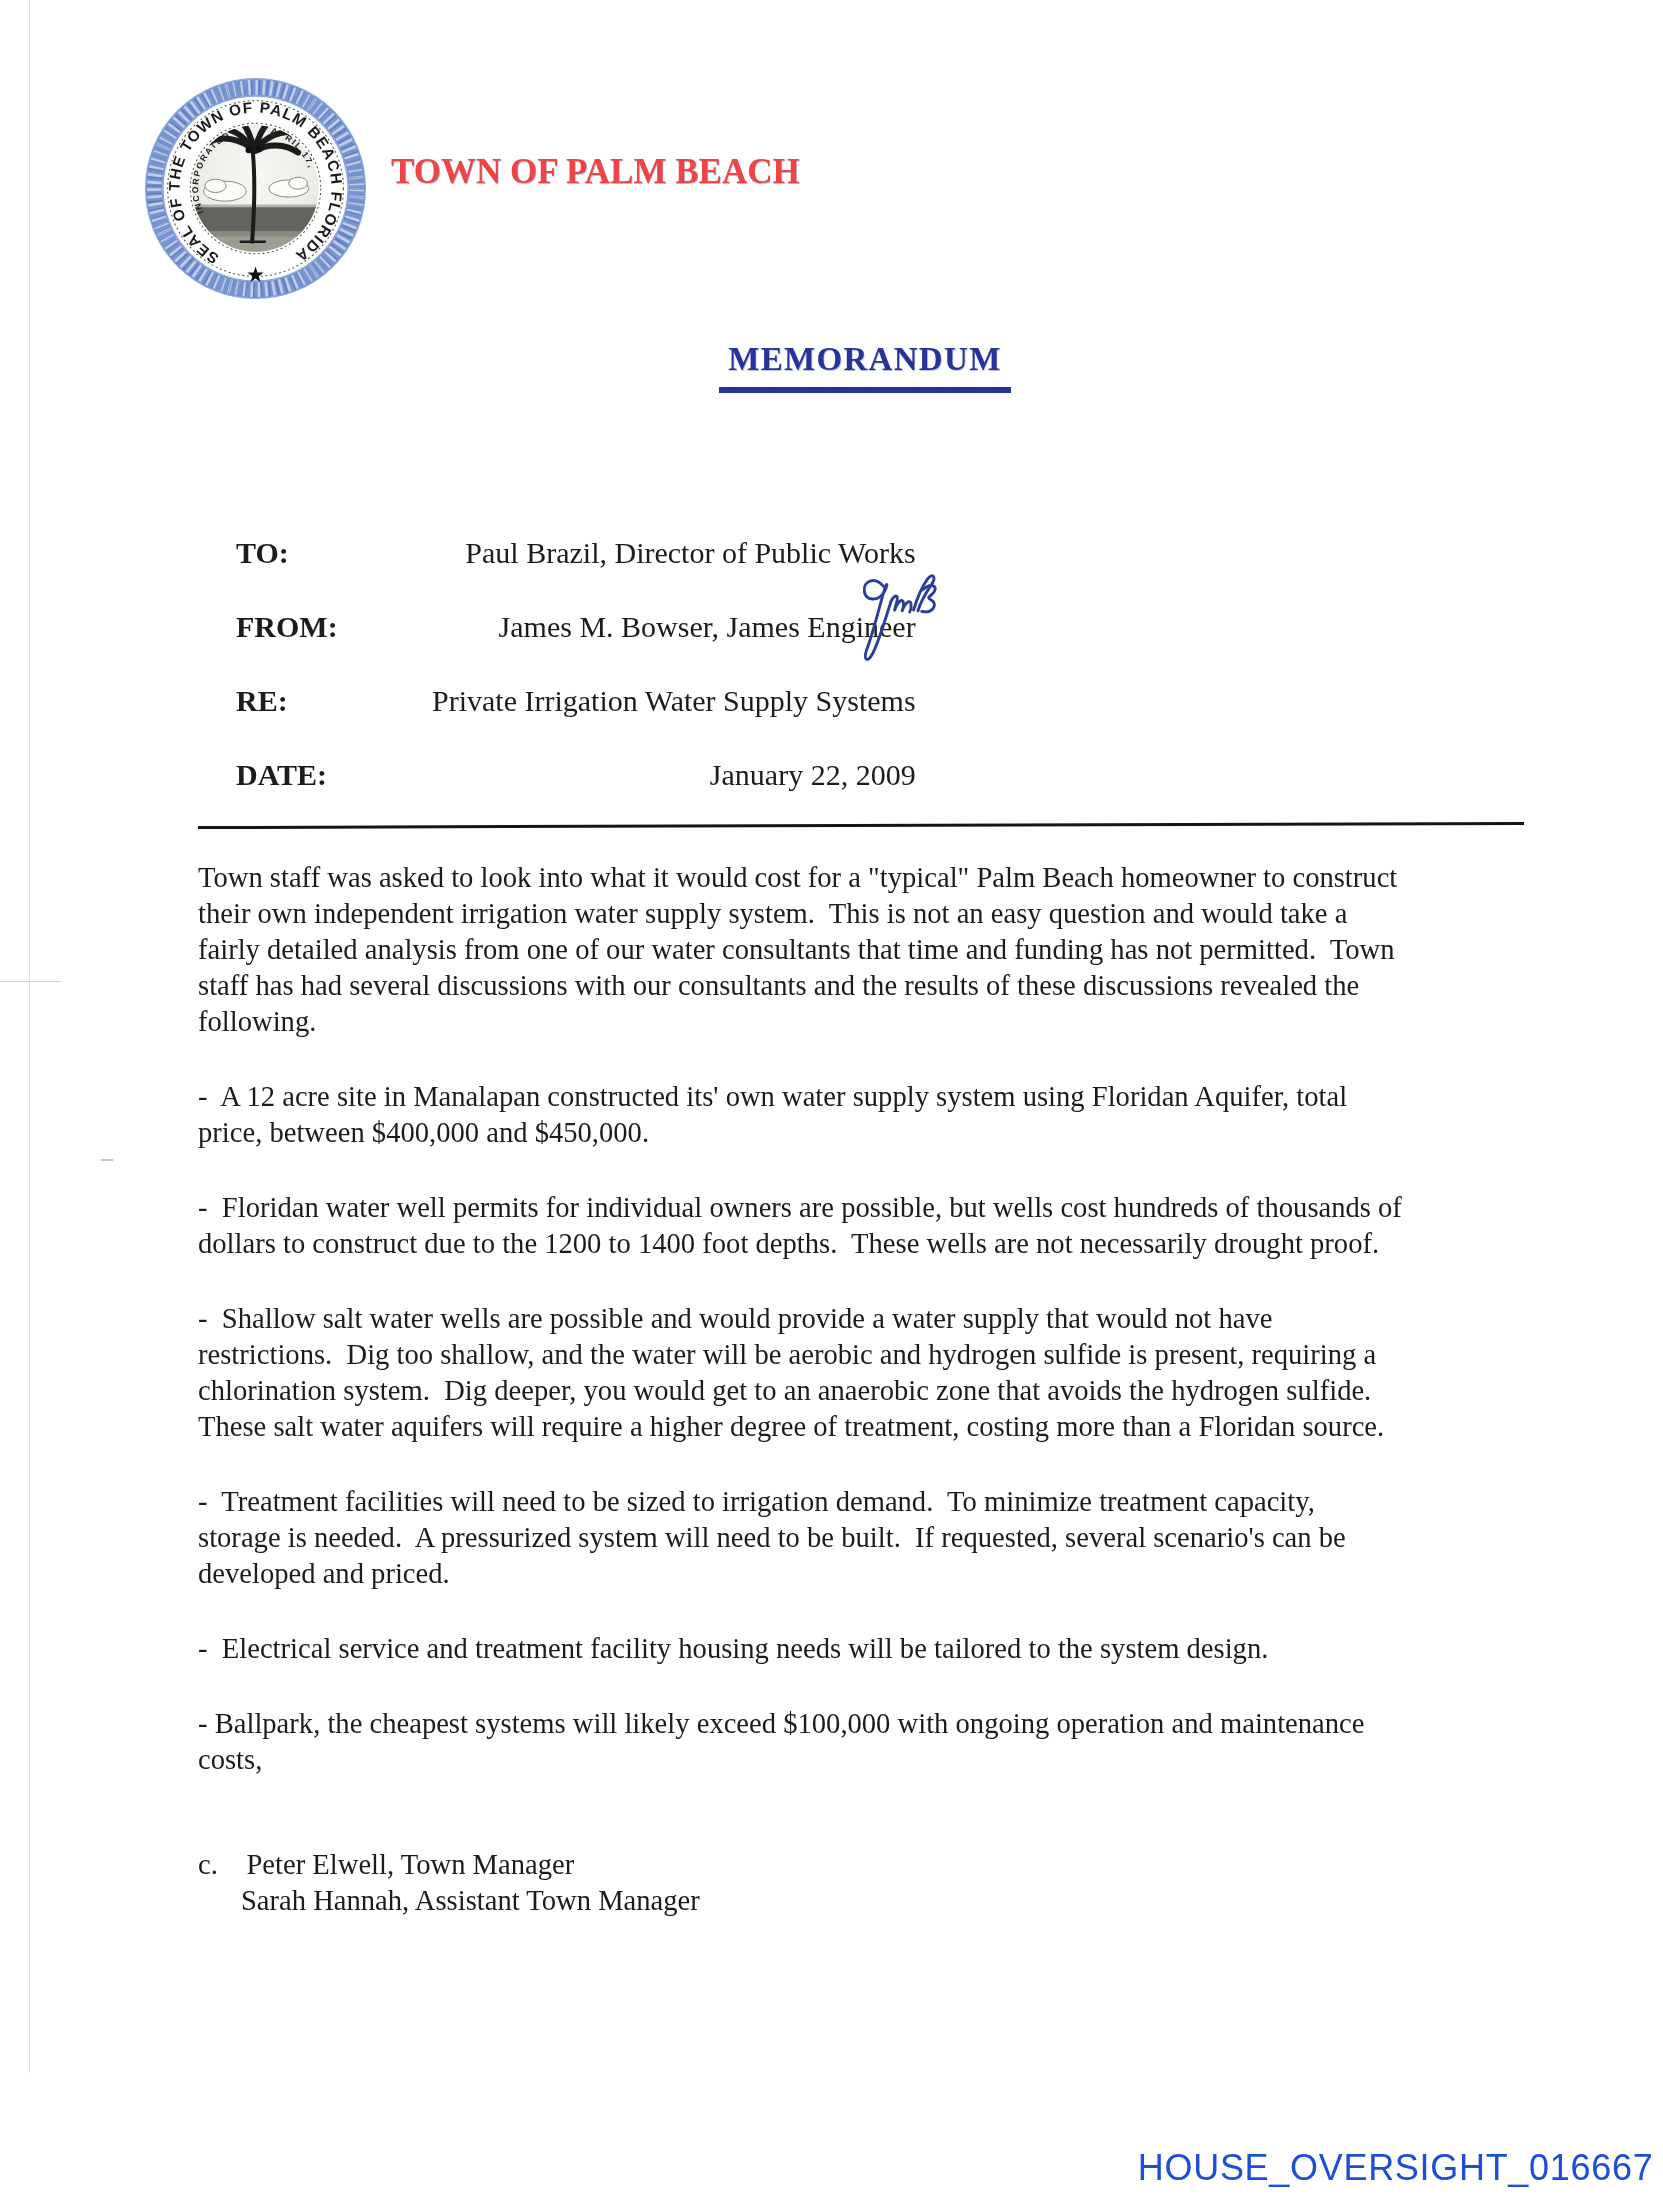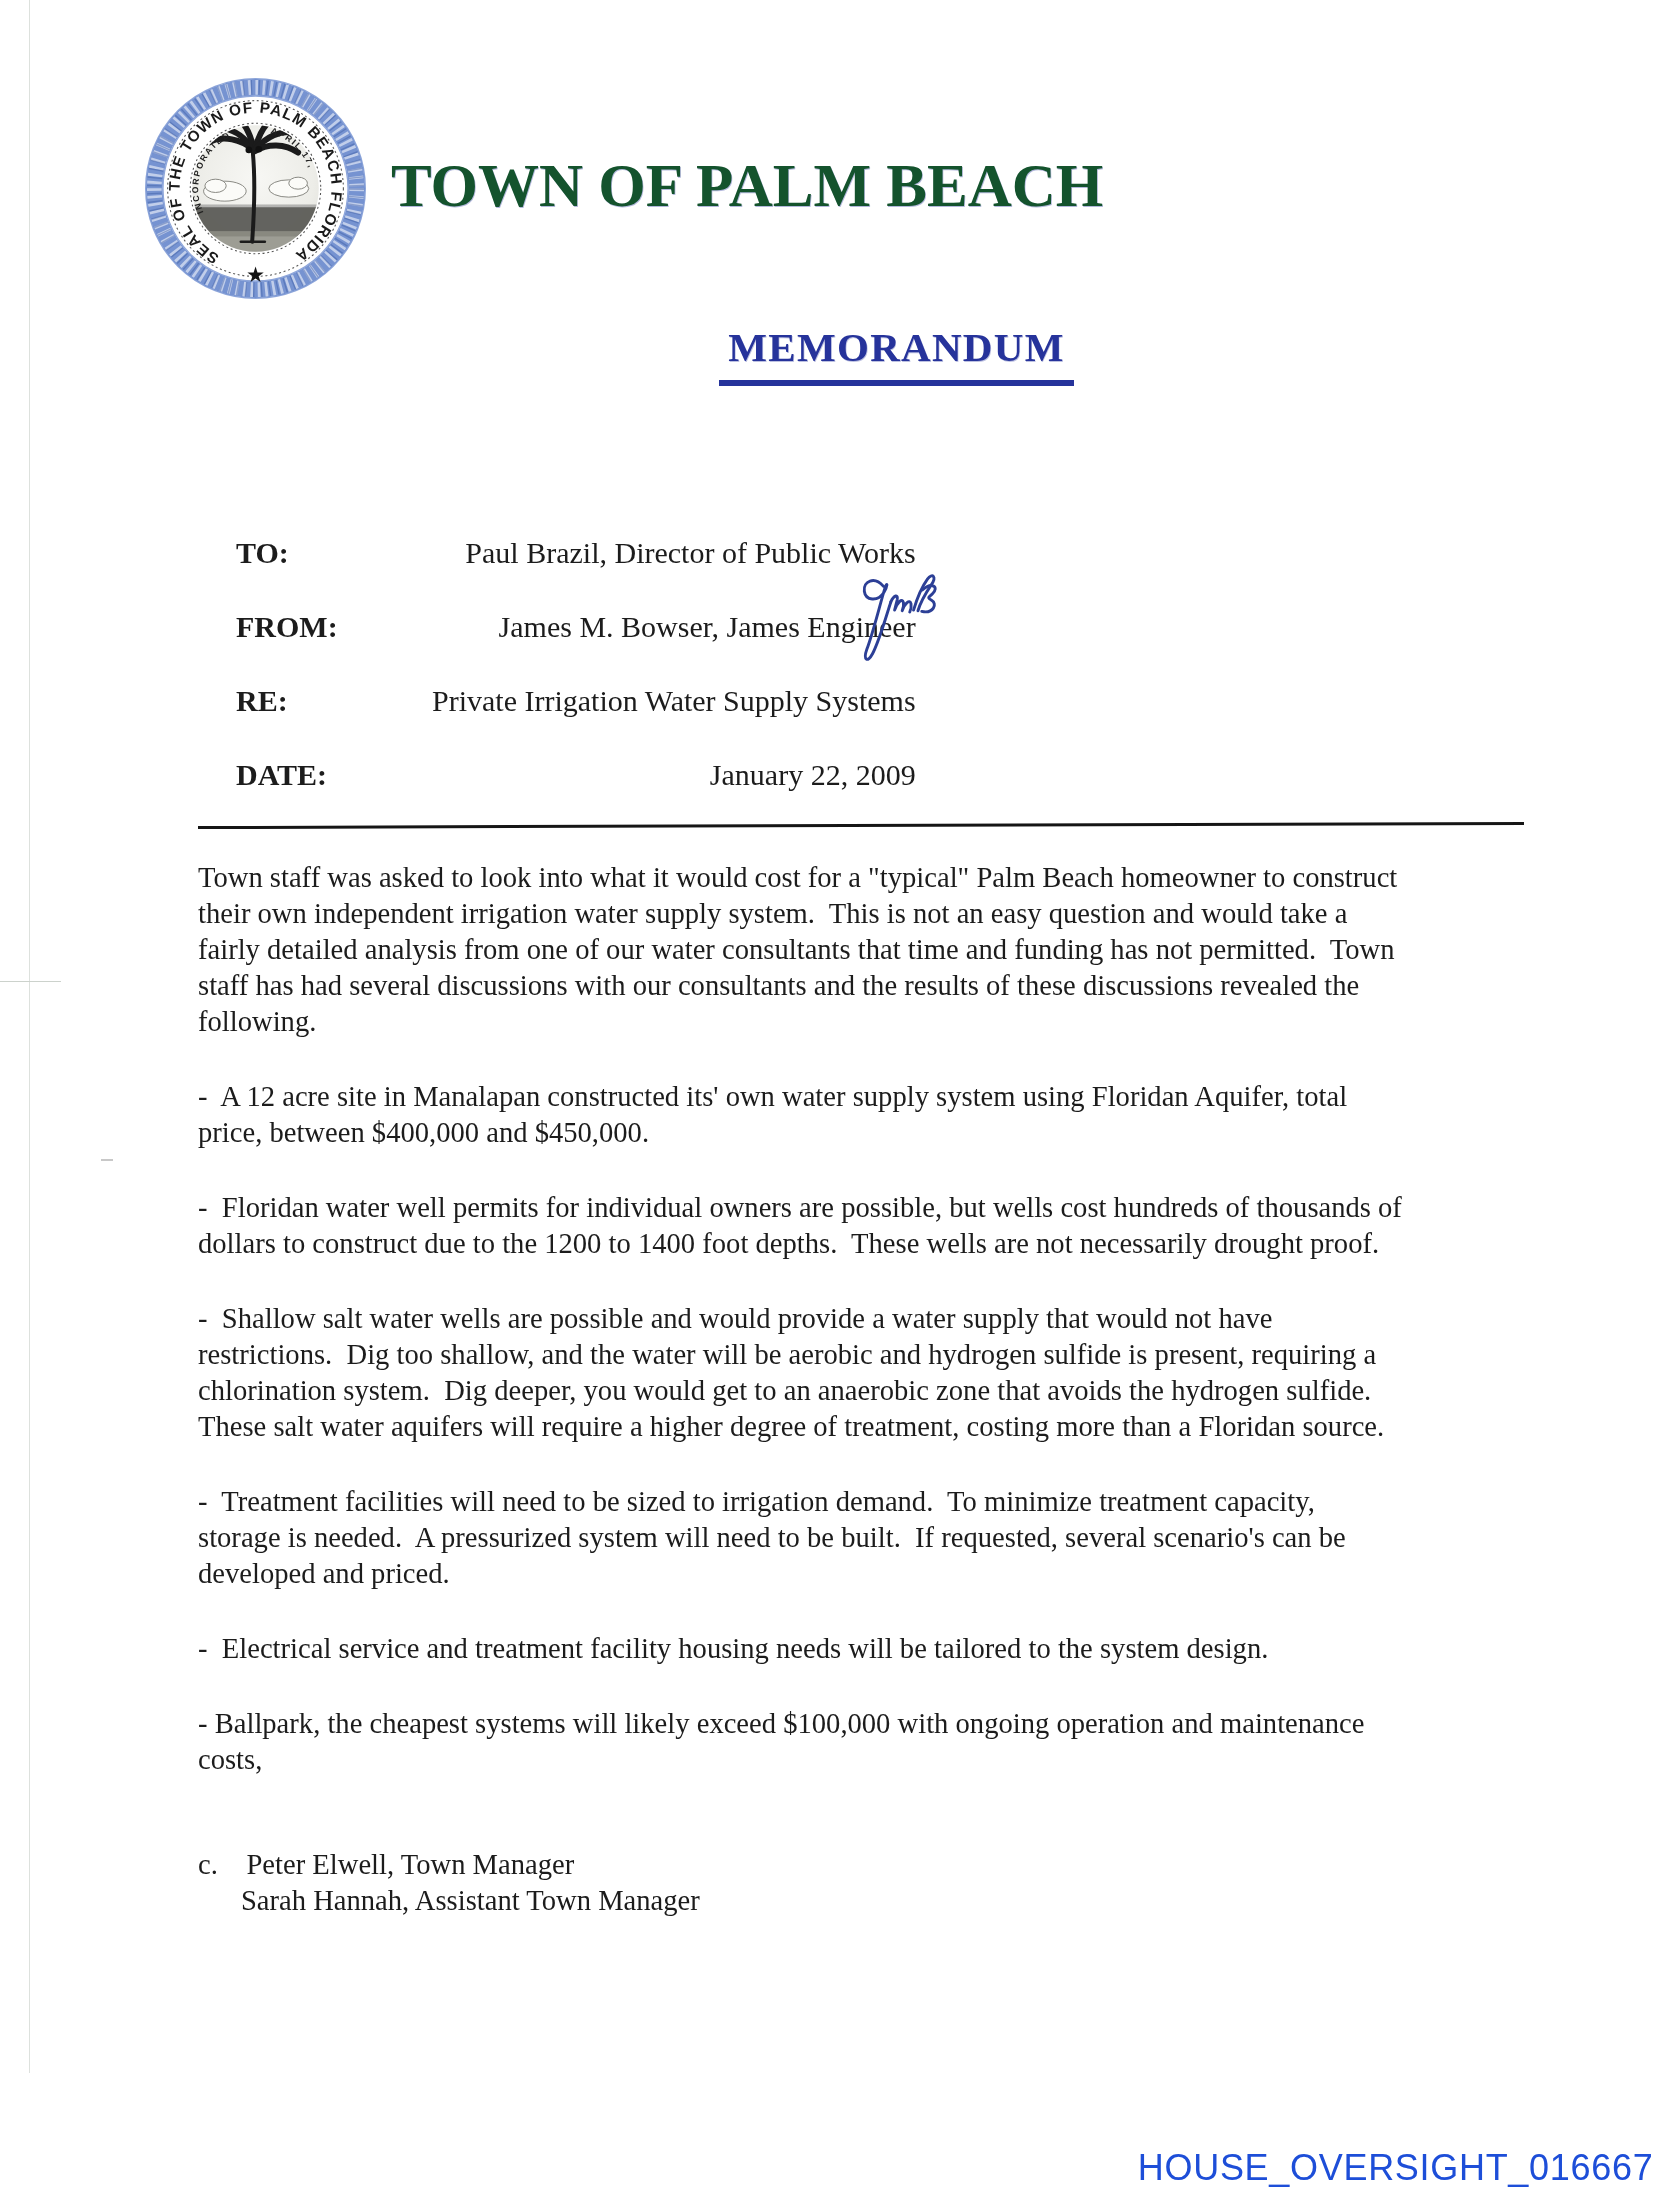--- a/index.html
+++ b/index.html
@@ -9,28 +9,29 @@
   }
   
   .scan-vline{position:absolute;left:28.6px;top:0;width:1.3px;height:2073px;background:#d9ded9;opacity:.9;}
   .scan-hline{position:absolute;left:0;top:981px;width:61px;height:1.3px;background:#ccd2cc;}
   .scan-dash{position:absolute;left:101px;top:1159px;width:12px;height:2px;background:#9a9a9a;opacity:.55;}
 
   .seal{position:absolute;left:141px;top:74px;width:229px;height:229px;}
 
   .org-title{
     position:absolute;left:391px;top:154px;
-    font-size:61px;font-weight:bold;color:#14532d;letter-spacing:0px;line-height:1.05;
+    font-size:35px;font-weight:bold;color:#ef4444;letter-spacing:0px;line-height:1.05;
     text-shadow:0.7px 0.7px 0 rgba(38,51,155,.35);
   }
   .memo-title-wrap{position:absolute;left:719px;top:323px;}
   .memo-title{
-    display:inline-block;font-size:41px;font-weight:bold;color:#26339B;
+    display:inline-block;font-size:33px;font-weight:bold;color:#26339B;
     letter-spacing:1.3px;padding:0 9.3px 9.3px 9.3px;border-bottom:6px solid #26339B;
     text-shadow:0.7px 0.7px 0 rgba(38,51,155,.3);
+    margin-top:18px;
   }
 
   .fields{position:absolute;left:236px;top:536px;font-size:30px;line-height:1.1;}
   .field-row{display:flex;margin-bottom:41px;justify-content:space-between;}
   .field-label{width:196px;font-weight:bold;}
   .field-value{white-space:pre;}
 
   .signature{position:absolute;left:858px;top:569px;width:101px;height:105px;}
 
   .rule{position:absolute;left:198px;top:824px;width:1326px;height:3.3px;background:#151515;transform:rotate(-0.18deg);}

